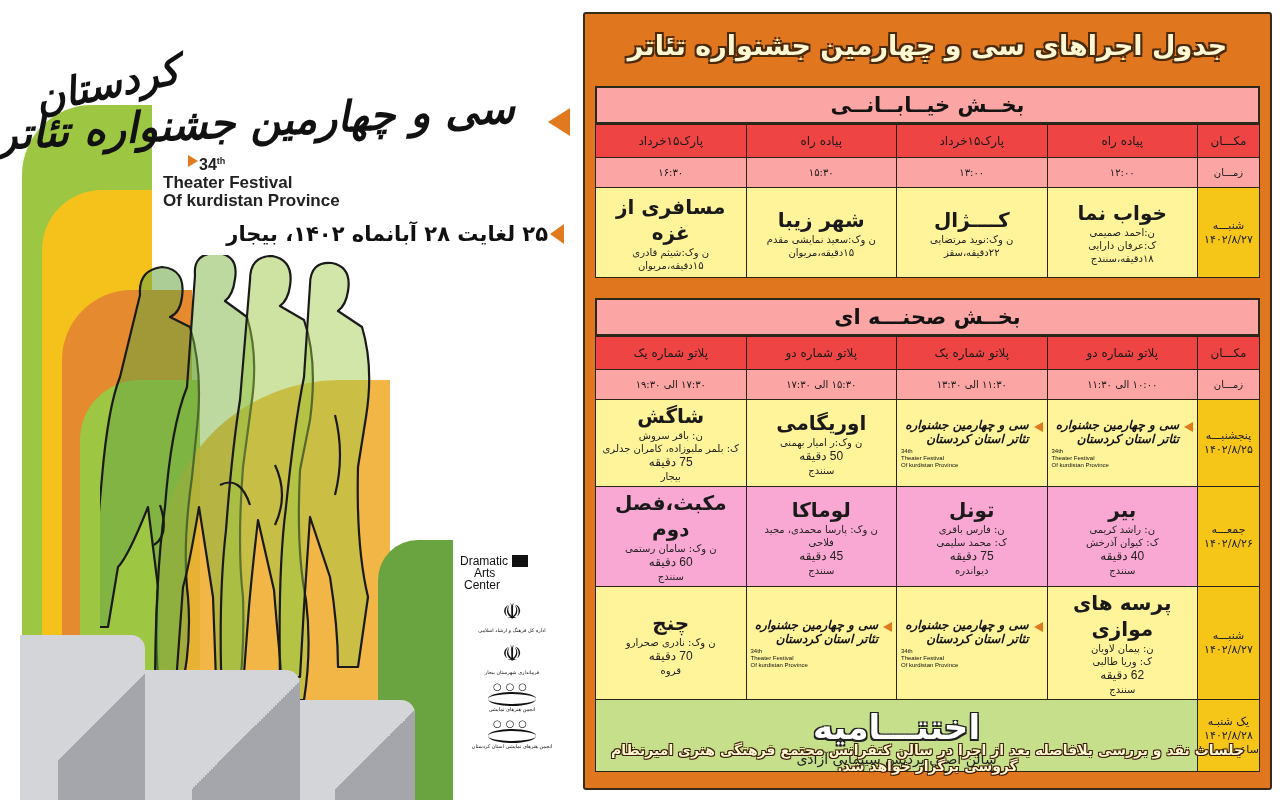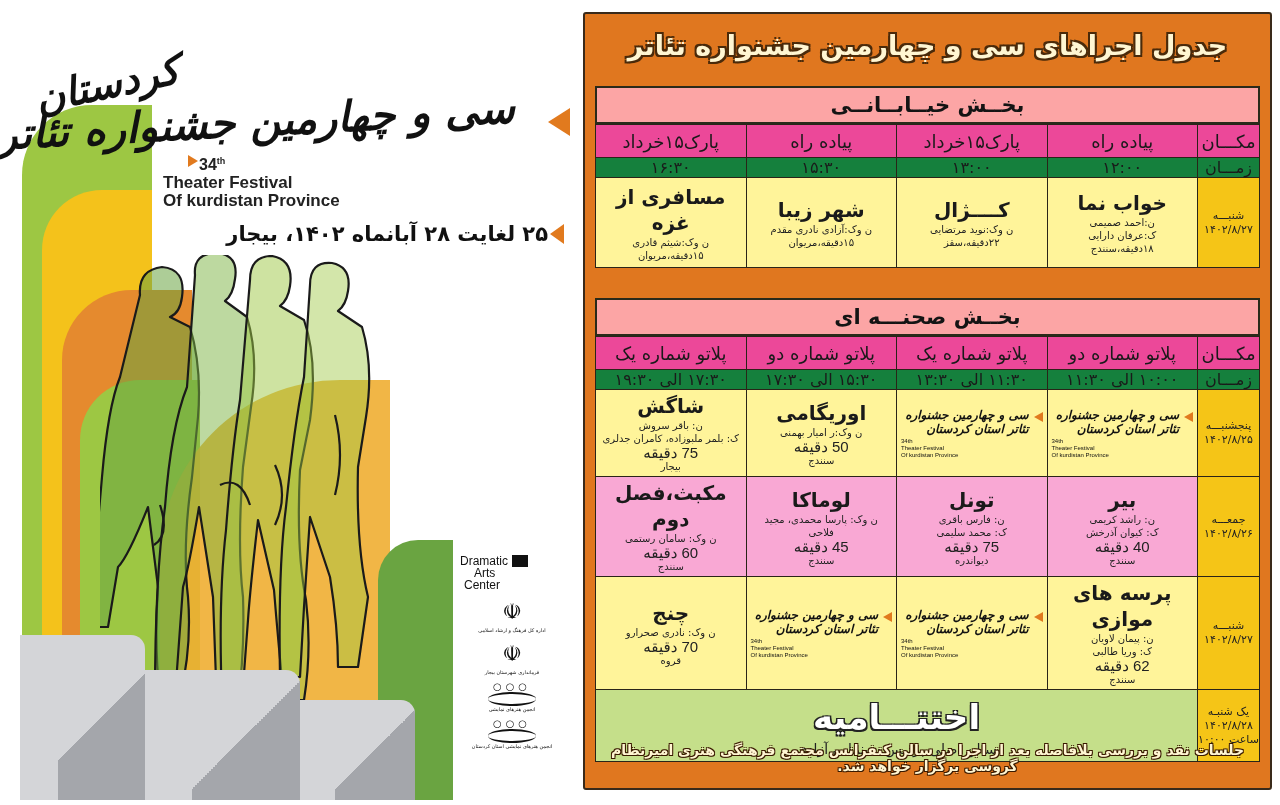--- a/index.html
+++ b/index.html
@@ -48,28 +48,28 @@
   
   .sched { position: absolute; left: 583px; top: 12px; width: 689px; height: 778px; background: #e0771f;
            border: 2px solid #3a2a1a; border-radius: 3px; direction: rtl; }
   .sched-title { height: 64px; text-align: center; font-weight: bold; font-size: 27px; line-height: 64px; color: #fff6d2;
                  text-shadow: -2px -2px 0 #4a2a0a, 2px -2px 0 #4a2a0a, -2px 2px 0 #4a2a0a, 2px 2px 0 #4a2a0a, 0 2px 0 #4a2a0a; }
   .section { position: absolute; left: 10px; right: 10px; }
   .sec-head { height: 38px; background: #fca5a5; border: 2px solid #2a2a1a; text-align: center; font-weight: bold; font-size: 21px; line-height: 34px; color: #141414; }
   table { width: 100%; border-collapse: collapse; table-layout: fixed; }
   td { border: 1.5px solid #2a2418; text-align: center; vertical-align: middle; color: #1a1a1a; }
   td.lbl { width: 62px; font-size: 13px; }
-  tr.row-loc td { background: #ec4899; height: 33px; font-size: 18px; }
-  tr.row-time td { background: #15803d; height: 20px; font-size: 16px; }
+  tr.row-loc td { background: #ef4444; height: 33px; font-size: 12px; }
+  tr.row-time td { background: #fca5a5; height: 30px; font-size: 10px; }
   td.day { background: #f5c517 !important; font-size: 11px; line-height: 14px; color: #222; }
   td.show { background: #fff49a; padding: 3px 4px; }
   td.show.green { background: #f9a8d4; }
   .play { font-weight: bold; font-size: 20px; line-height: 26px; font-family: "DejaVu Sans", sans-serif; }
   .credit { font-size: 10px; line-height: 13px; color: #222; }
-  .credit.big { font-size: 15px; line-height: 15px; font-family: "Liberation Sans", sans-serif; }
+  .credit.big { font-size: 12px; line-height: 15px; font-family: "Liberation Sans", sans-serif; }
   .ph { direction: rtl; font-family: "DejaVu Serif", serif; font-style: italic; font-weight: bold; font-size: 12px; color: #111; text-align: right; padding-right: 14px; position: relative; }
   .ph .ptri { position: absolute; right: 0; top: 4px; width: 0; height: 0; border-top: 5px solid transparent; border-bottom: 5px solid transparent; border-right: 9px solid #e17a1e; }
   .ph .pen { direction: ltr; text-align: left; font-family: "Liberation Sans", sans-serif; font-style: normal; font-size: 6px; line-height: 7px; font-weight: normal; margin-top: 2px; }
   .closing-cell { background: #c5df8a !important; height: 72px; margin-left: 24px; }
   .closing { font-size: 34px; font-weight: bold; line-height: 44px; color: #fff;
              text-shadow: -1.5px -1.5px 0 #222, 1.5px -1.5px 0 #222, -1.5px 1.5px 0 #222, 1.5px 1.5px 0 #222; letter-spacing: 4px; }
   .venue { font-size: 14px; color: #222; margin-top: 2px; }
   .footer { position: absolute; left: 8px; right: 8px; bottom: 14px; text-align: center; font-weight: bold; font-size: 14px; color: #fff6d2;
             text-shadow: -1px -1px 0 #3a1a00, 1px -1px 0 #3a1a00, -1px 1px 0 #3a1a00, 1px 1px 0 #3a1a00; }
 </style>
@@ -163,21 +163,21 @@
           <div class="credit">ک:عرفان دارایی</div>
           <div class="credit">۱۸دقیقه،سنندج</div>
         </td>
         <td class="show">
           <div class="play">کــــژال</div>
           <div class="credit">ن وک:نوید مرتضایی</div>
           <div class="credit">۲۲دقیقه،سقز</div>
         </td>
         <td class="show">
           <div class="play">شهر زیبا</div>
-          <div class="credit">ن وک:آزادی نادری مقدم</div>
+          <div class="credit">ن وک:سعید نمایشی مقدم</div>
           <div class="credit">۱۵دقیقه،مریوان</div>
         </td>
         <td class="show">
           <div class="play">مسافری از غزه</div>
           <div class="credit">ن وک:شیثم قادری</div>
           <div class="credit">۱۵دقیقه،مریوان</div>
         </td>
       </tr>
     </tbody>
       </table>

